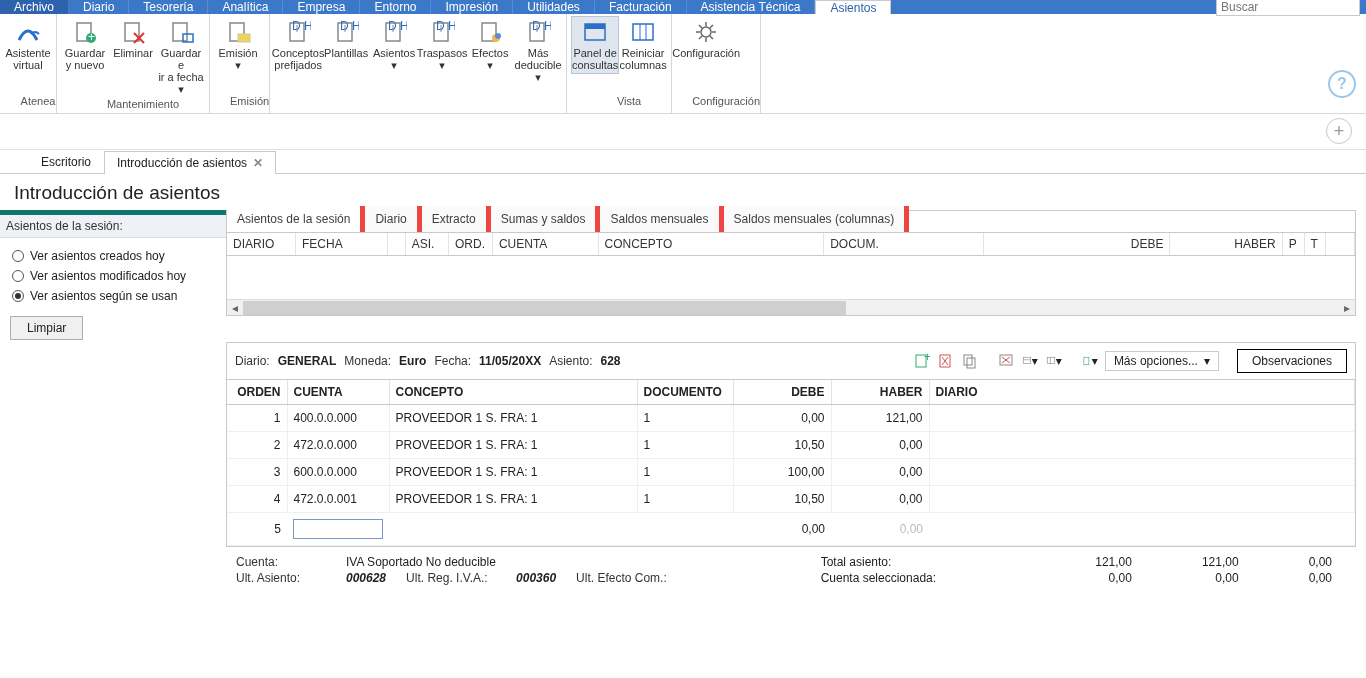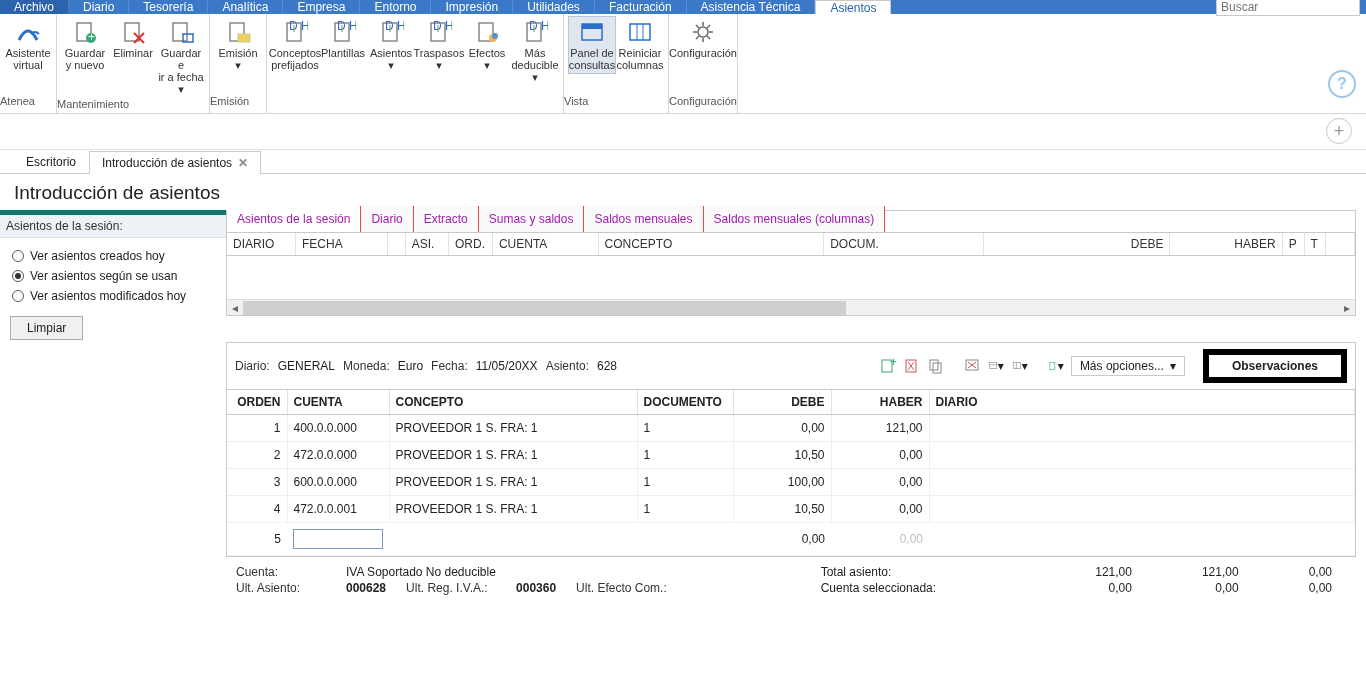--- a/index.html
+++ b/index.html
@@ -10,93 +10,93 @@
 .menubar .menu-item { padding:0 14px; display:flex; align-items:center; color:#fff; cursor:pointer; border-right:1px solid rgba(255,255,255,.15); }
 .menubar .menu-item:nth-child(1) { background:#2c63ac; }
 .menubar .menu-item.active { background:#fff; color:#2c63ac; border:1px solid #c9c9c9; border-bottom:none; }
 .searchwrap { margin-left:auto; display:flex; align-items:center; padding-right:6px; }
 .searchwrap input { height:18px; width:144px; border:1px solid #c9c9c9; padding:0 4px; font-size:12px; background:#fff; color:#555; }
 
 
 .ribbon { height:100px; border-bottom:1px solid #d7d7d7; display:flex; position:relative; }
 .ribbon .grp { display:flex; flex-direction:column; border-right:1px solid #d7d7d7; }
 .ribbon .grp .btns { flex:1; display:flex; align-items:flex-start; padding:2px 4px 0; }
-.ribbon .grp .cap { height:18px; text-align:left; font-size:11px; color:#555; }
+.ribbon .grp .cap { height:18px; text-align:center; font-size:11px; color:#555;padding-left:20px; }
 .rbtn { width:48px; display:flex; flex-direction:column; align-items:center; gap:2px; padding:2px 0; cursor:pointer; border:1px solid transparent; }
 .rbtn.wide { width:60px; }
 .rbtn.active { background:#e0e6ee; border-color:#b8c4d8; }
 .rbtn .glyph { width:28px; height:26px; display:flex; align-items:center; justify-content:center; }
 .rbtn .glyph svg { width:26px; height:24px; }
 .rbtn .lbl { font-size:11px; color:#333; text-align:center; line-height:12px; white-space:pre-line; }
 .helpbtn { position:absolute; top:56px; right:10px; width:28px; height:28px; border:2px solid #9dc7ea; border-radius:50%; color:#9dc7ea; font-weight:bold; font-size:16px; display:flex; align-items:center; justify-content:center; cursor:pointer; }
 
 
 .hdrband { height:36px; border-bottom:1px solid #e0e0e0; position:relative; }
 .addcircle { position:absolute; right:14px; top:4px; width:26px; height:26px; border:1px solid #c9c9c9; border-radius:50%; display:flex; align-items:center; justify-content:center; font-size:18px; color:#999; cursor:pointer; }
 
 
-.doctabs { height:24px; display:flex; align-items:flex-end; padding-left:13px; gap:0; border-bottom:1px solid #c9c9c9; }
+.doctabs { height:24px; display:flex; align-items:flex-end; padding-left:28px; gap:0; border-bottom:1px solid #c9c9c9; }
 .doctab { padding:4px 12px; border:1px solid transparent; border-bottom:none; font-size:12px; color:#555; cursor:pointer; display:flex; align-items:center; gap:6px; }
 .doctab.active { border-color:#c9c9c9; background:#fff; position:relative; top:1px; }
 .doctab .x { color:#888; font-weight:bold; cursor:pointer; }
 
 
 .pagetitle { padding:8px 14px 6px; font-size:19px; color:#222; }
 
 
 .split { display:flex; height:calc(678px - 22px - 100px - 36px - 24px - 30px); }
 .sidepanel { width:226px; border-right:0px solid #e0e0e0; padding:0 10px; }
 .sidehdr { background:#eef1f5; padding:4px 6px; margin:0 -10px 8px; border-top:5px solid #0f766e; border-bottom:1px solid #e0e0e0; font-size:12px; color:#333; }
 .radio { display:flex; align-items:center; gap:6px; padding:3px 2px; cursor:pointer; }
 .radio .dot { width:12px; height:12px; border:1px solid #555; border-radius:50%; display:flex; align-items:center; justify-content:center; }
 .radio.sel .dot:after { content:""; width:6px; height:6px; background:#333; border-radius:50%; }
 .btn { display:inline-block; margin-top:10px; padding:4px 16px; border:1px solid #adadad; background:#f0f0f0; cursor:pointer; }
 
 .maincol { flex:1; padding:0 10px 0 0; }
 
 
 .innertabs { height:22px; display:flex; align-items:flex-end; border:1px solid #c9c9c9; border-bottom:none; margin-top:0; }
-.innertab { padding:6px 10px; border-right:1px solid #ef4444; cursor:pointer; color:#a21caf; background:#fafafa; }
+.innertab { padding:6px 10px; border-right:5px solid #ef4444; cursor:pointer; color:#404040; background:#fafafa; }
 .innertab.active { background:#fff; font-weight:normal; }
 
 .grid { border:1px solid #c9c9c9; height:84px; overflow:hidden; position:relative; }
 .grid table { width:100%; border-collapse:collapse; }
 .grid th { text-align:left; font-weight:normal; padding:4px 6px; border-right:1px solid #e3e3e3; border-bottom:1px solid #c9c9c9; font-size:12px; color:#333; background:#fff; }
 .hscroll { position:absolute; bottom:0; left:0; right:0; height:16px; background:#f0f0f0; border-top:1px solid #dcdcdc; display:flex; align-items:center; }
 .hscroll .arrow { width:16px; height:100%; display:flex; align-items:center; justify-content:center; color:#666; cursor:pointer; }
 .hscroll .track { flex:1; position:relative; height:100%; }
 .hscroll .thumb { position:absolute; left:0; top:1px; height:14px; width:55%; background:#cfcfcf; }
 
 
 .entryhdr { margin-top:26px; border:1px solid #c9c9c9; border-bottom:none; padding:6px 8px; display:flex; align-items:center; gap:8px; }
 .entryhdr .kv { display:flex; gap:8px; align-items:center; }
 .entryhdr .kv .k { color:#333; }
-.entryhdr .kv .v { font-weight:normal; }
+.entryhdr .kv .v { font-weight:bold; }
 .entrytools { margin-left:auto; display:flex; gap:6px; align-items:center; }
 .ticon { width:18px; height:18px; border:1px solid transparent; display:flex; align-items:center; justify-content:center; cursor:pointer; }
 .ticon svg { width:16px; height:16px; }
 .morebox { border:1px solid #c9c9c9; padding:2px 8px; cursor:pointer; display:flex; align-items:center; gap:6px; }
-.obs { border:6px solid #000000; padding:4px 23px; cursor:pointer; margin-left:12px;font-weight:bold; }
+.obs { border:1px solid #000000; padding:4px 14px; cursor:pointer; margin-left:12px; }
 
 
 .egrid { border:1px solid #c9c9c9; }
 .egrid table { width:100%; border-collapse:collapse; }
 .egrid th { text-align:left; font-weight:bold; padding:5px 6px; border-right:1px solid #e3e3e3; border-bottom:1px solid #c9c9c9; font-size:12px; }
 .egrid th.right { text-align:right; }
 .egrid td { padding:6px 6px; border-bottom:1px solid #efefef; border-right:1px solid #efefef; font-size:12px; }
 .egrid td.right { text-align:right; }
 .egrid tr.inputrow td { border-right:none; }
 .cellinput { width:90px; height:20px; border:1px solid #7a99c8; outline:none; padding:0 2px; }
 
 
 .footer { display:flex; padding:8px 10px 0; font-size:12px; color:#333; gap:40px; }
 .footer .col { display:flex; flex-direction:column; gap:2px; }
 .footer .row { display:flex; gap:10px; }
 .footer .lbl { min-width:100px; color:#333; }
-.footer .val { font-weight:bold; }
+.footer .val { font-weight:bold;font-style:italic; }
 .footnums { margin-left:auto; display:flex; gap:70px; }
 .footnums .pair { display:flex; flex-direction:column; align-items:flex-end; gap:2px; }
 </style>
 </head>
 <body>
 
 <div class="menubar" id="menubar">
     <div class="menu-item">Archivo</div>
     <div class="menu-item">Diario</div>
     <div class="menu-item">Tesorería</div>
@@ -318,27 +318,27 @@
 <div class="pagetitle">Introducción de asientos</div>
 
 <div class="split">
 
   <div class="sidepanel">
     <div class="sidehdr">Asientos de la sesión:</div>
     <div class="radio">
         <span class="dot"></span>
         <span>Ver asientos creados hoy</span>
       </div>
+    <div class="radio">
+        <span class="dot"></span>
+        <span>Ver asientos modificados hoy</span>
+      </div>
     <div class="radio sel">
         <span class="dot"></span>
         <span>Ver asientos según se usan</span>
-      </div>
-    <div class="radio">
-        <span class="dot"></span>
-        <span>Ver asientos modificados hoy</span>
       </div>
     <div class="btn">Limpiar</div>
   </div>
 
   <div class="maincol">
     <div class="innertabs" id="innertabs">
         <div class="innertab active">Asientos de la sesión</div>
         <div class="innertab">Diario</div>
         <div class="innertab">Extracto</div>
         <div class="innertab">Sumas y saldos</div>

